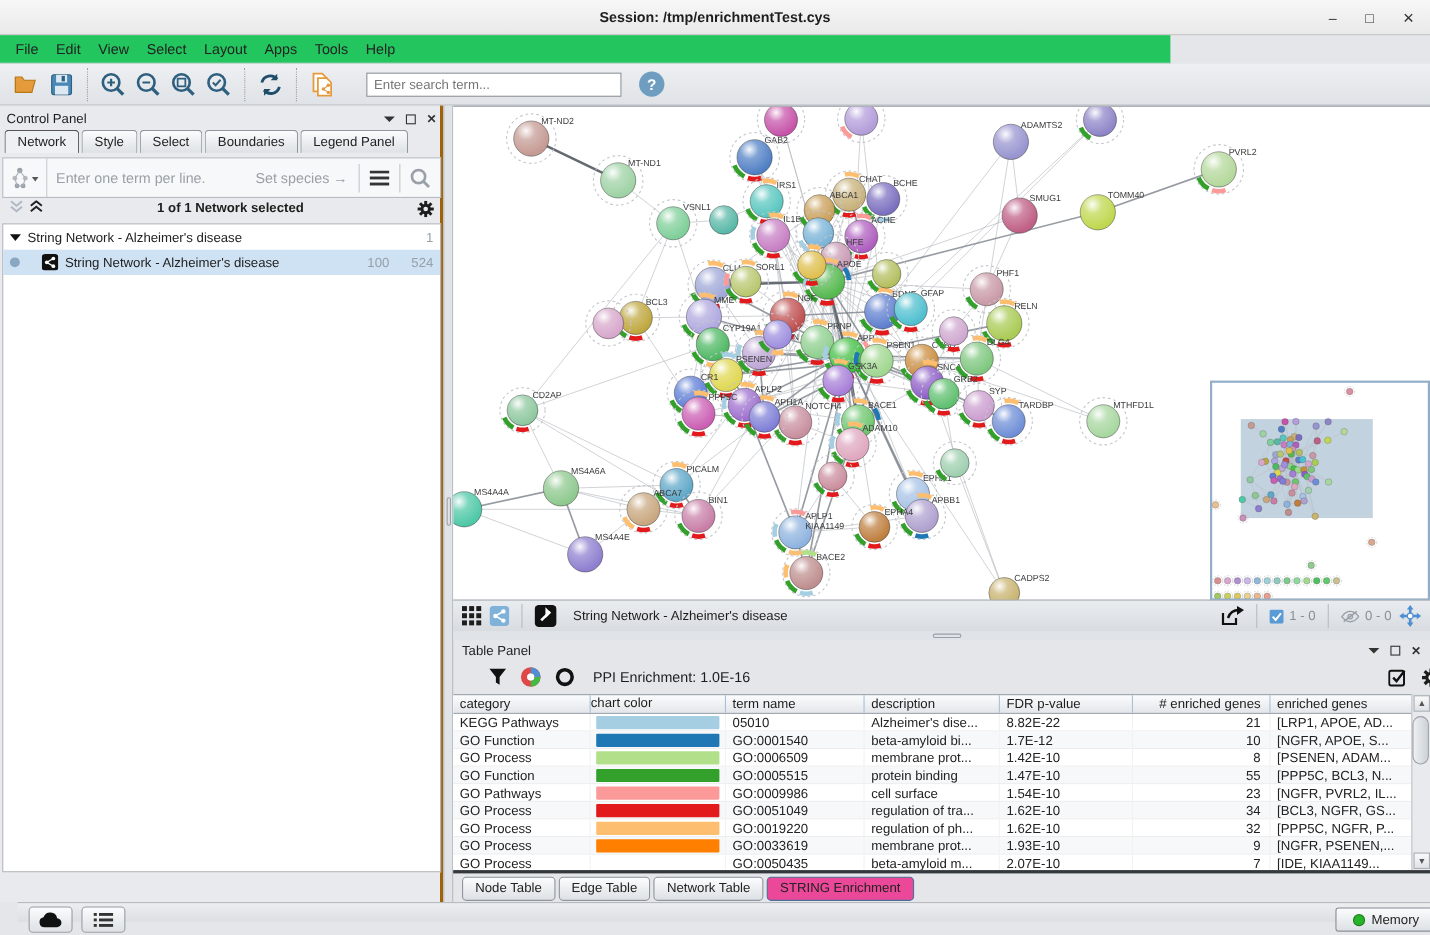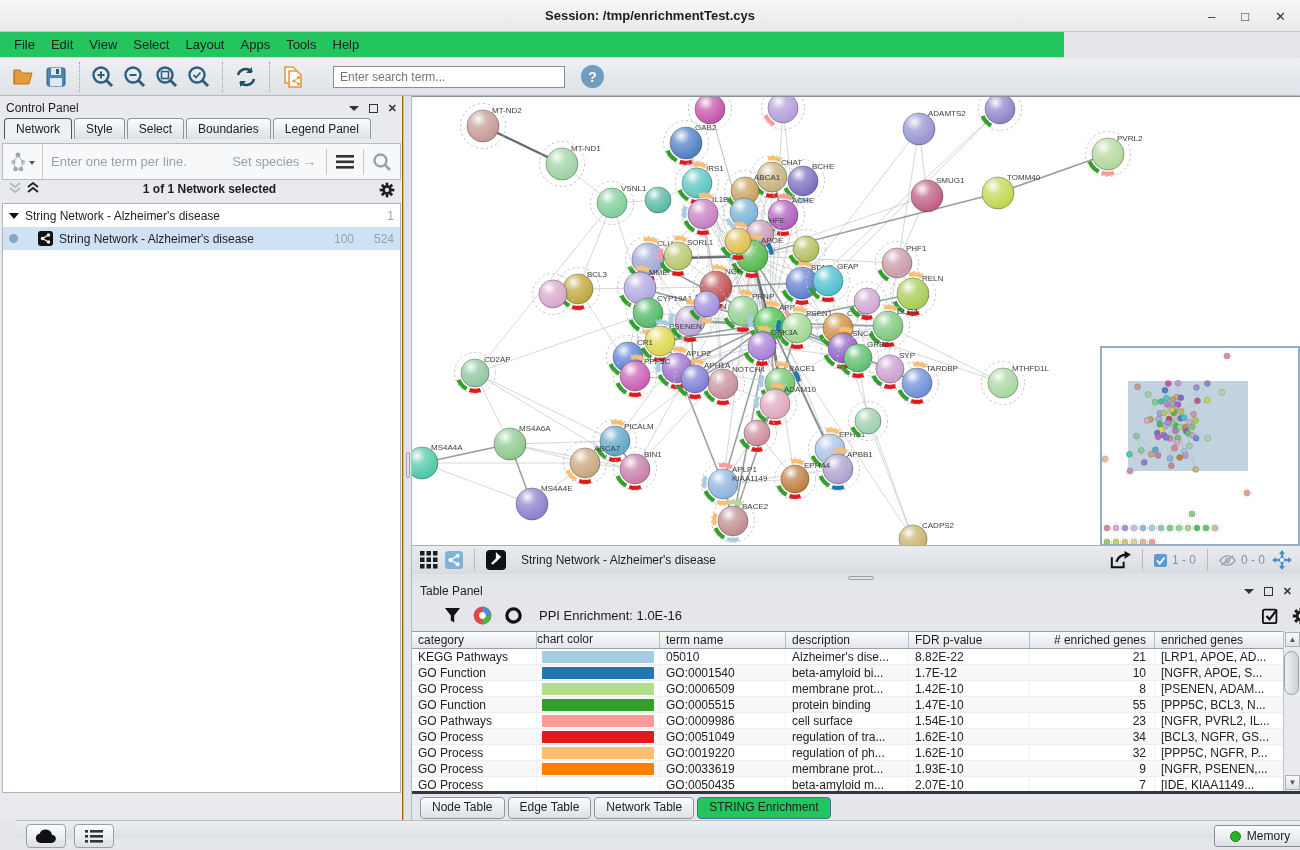--- a/index.html
+++ b/index.html
@@ -18,21 +18,21 @@
   .menu-item{padding:0 8px;font-size:13px;line-height:25px}
 
   
   #toolbar{left:0;top:58px;width:1300px;height:38px;background:linear-gradient(#eef0f3,#dfe2e6);border-bottom:1px solid #b7bbc1;display:flex;align-items:center;padding-left:8px}
   .tool{width:32px;height:32px;display:flex;align-items:center;justify-content:center}
   .tsep{width:1px;height:30px;border-left:1px dotted #99a0a8;margin:0 7px}
   #searchbox{width:232px;height:22px;border:1px solid #8a8f96;font-size:12px;padding:2px 6px;margin-left:24px;background:#fff}
   #helpbtn{width:23px;height:23px;border-radius:50%;background:#6f9dc0;color:#fff;font-weight:bold;font-size:14px;display:flex;align-items:center;justify-content:center;margin-left:16px}
 
   
-  #cpanel{left:0;top:96px;width:403px;height:724px;background:#e8eaed;border-right:1px solid #a16207}
+  #cpanel{left:0;top:96px;width:403px;height:724px;background:#e8eaed;border-right:3px solid #a16207}
   #cp-head{left:6px;top:3px;width:391px;height:18px;display:flex;align-items:center}
   #cp-title{font-size:12px;color:#1d1d1d}
   #cp-headbtns{margin-left:auto;display:flex;gap:10px;align-items:center;color:#333;font-size:11px}
   .cp-tabs{left:4px;top:22px;display:flex;gap:2px}
   .cp-tab{border:1px solid #8f969e;border-bottom:none;border-radius:4px 4px 0 0;padding:3px 11px;font-size:12px;background:linear-gradient(#fbfcfd,#dde1e5)}
   .cp-tab.active{background:#eef1f4;border-color:#555;position:relative;z-index:2}
   #stringrow{left:2px;top:47px;width:399px;height:37px;background:#f6f8fa;border:1px solid #b8bcc2;display:flex;align-items:center}
   #stringlogo{width:40px;height:100%;display:flex;align-items:center;justify-content:center;border-right:1px solid #c8ccd0}
   #stringinput{flex:1;border:none;outline:none;background:transparent;font-size:13px;padding-left:8px;color:#333}
   #stringinput::placeholder{color:#9aa0a6}
@@ -81,21 +81,21 @@
   .c-count{width:125px;text-align:right;padding-right:8px}
   .c-genes{width:128px;border-right:none}
   .cbar{margin:2px 5px;height:12px;border-radius:1px}
   #vscroll{left:1283px;top:631px;width:17px;height:160px;background:#e8eaed;border-left:1px solid #c0c4c8}
   .sbtn{width:15px;height:15px;margin:1px 0 0 1px;background:linear-gradient(#fafafa,#dfe2e6);border:1px solid #aab0b6;font-size:8px;color:#555;display:flex;align-items:center;justify-content:center}
   #sthumb{position:absolute;left:1px;top:20px;width:15px;height:44px;background:linear-gradient(90deg,#eef0f2,#cdd2d8);border:1px solid #9aa0a8;border-radius:8px}
   #darkline{left:412px;top:791px;width:888px;height:3px;background:#33383d}
 
   #tp-tabs{left:412px;top:797px;width:888px;height:23px;display:flex;gap:3px;padding-left:8px}
   .tp-tab{border:1px solid #8f969e;border-radius:4px;padding:2px 11px;font-size:12px;background:linear-gradient(#fbfcfd,#dde1e5);height:22px}
-  .tp-tab.active{background:#22c55e;border-color:#4a6f96}
+  .tp-tab.active{background:#ec4899;border-color:#4a6f96}
 
   
   #bottombar{left:16px;top:820px;width:1300px;height:18px;background:linear-gradient(#eceef0,#dcdfe3);border-top:1px solid #b7bbc1}
   .bbtn{position:absolute;top:3px;width:40px;height:24px;border:1px solid #9aa0a8;border-radius:4px;background:linear-gradient(#fbfcfd,#dde1e5);display:flex;align-items:center;justify-content:center}
   #memorybtn{position:absolute;right:10px;top:4px;width:92px;height:22px;border:1px solid #8a9098;border-radius:3px;background:linear-gradient(#fbfcfd,#dde1e5);display:flex;align-items:center;justify-content:center;gap:6px;font-size:12px}
   #memdot{width:11px;height:11px;border-radius:50%;background:#28b428;border:1px solid #1a7d1a}
 </style>
 </head>
 <body>
 

